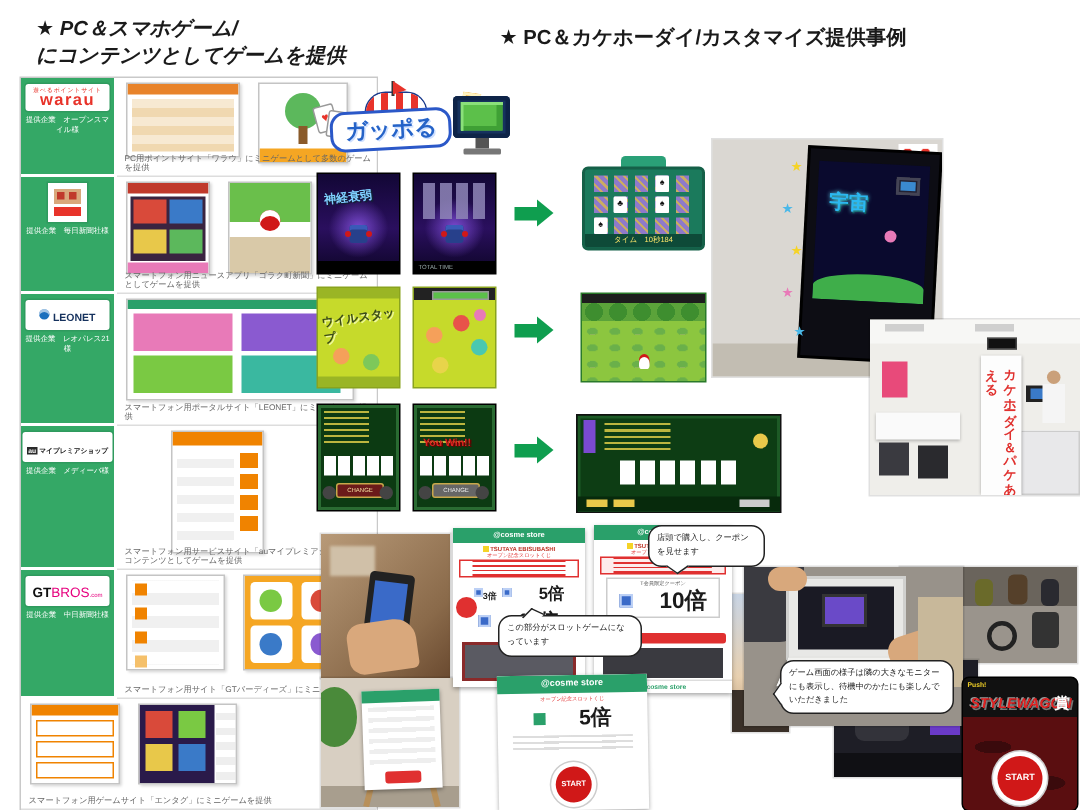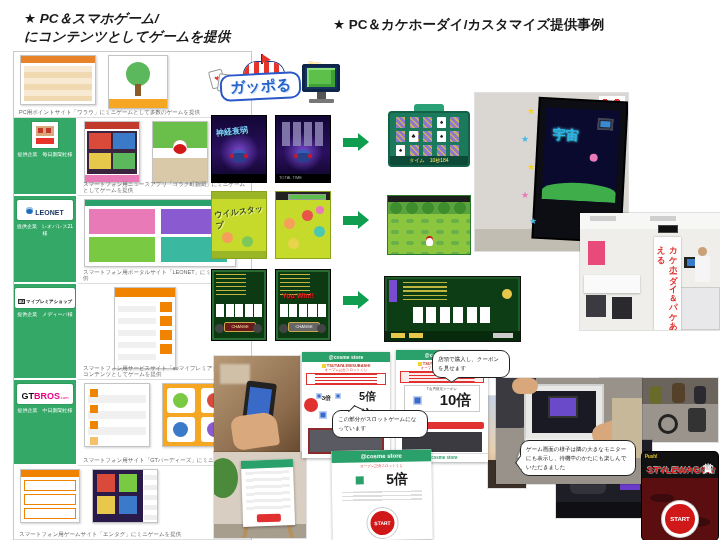--- a/index.html
+++ b/index.html
@@ -23,21 +23,21 @@
     border:1px solid #c4c4c4;box-shadow:1px 1px 2px rgba(0,0,0,.18);overflow:hidden;}
   
   .warau-tag{font-size:4px;color:#e8332a;letter-spacing:.5px;}
   .warau-txt{font-size:11px;font-weight:bold;color:#e8332a;letter-spacing:1px;line-height:1;}
   .leonet-txt{font-size:7px;font-weight:bold;color:#16325e;}
   .leo-globe{display:inline-block;width:7px;height:7px;border-radius:50%;background:#1a6fbd;
     vertical-align:middle;margin-right:2px;box-shadow:inset 0 2px 0 rgba(255,255,255,.6);}
   .au-txt{font-size:4.5px;font-weight:bold;color:#111;}
   .au-chip{background:#2a2a2a;color:#fff;padding:0 1px;margin-right:1px;}
   .gt-g{font-size:9px;font-weight:800;color:#111;}
-  .gt-b{font-size:9px;font-weight:700;color:#e6007e;margin-top:45px;}
+  .gt-b{font-size:9px;font-weight:400;color:#e6007e;margin-top:45px;}
   .gt-c{font-size:4px;color:#e6007e;}
   .en-dot{display:inline-block;width:8px;height:8px;border-radius:50%;background:#f08300;vertical-align:middle;margin-right:2px;}
   .en-txt{font-size:8px;font-weight:bold;color:#111;}
   .en-ex{color:#e60012;}
   .pixicon{width:26px;height:26px;margin:4px auto 2px auto;background:#fff;position:relative;
     box-shadow:0 0 0 1px rgba(0,0,0,.08);}
   .pixicon i{position:absolute;display:block;}
   .ph{position:absolute;overflow:hidden;box-shadow:0 0 0 1px rgba(0,0,0,.12);}
   .garrow{position:absolute;width:15px;height:9px;background:#0f9e4f;}
   .garrow::after{content:'';position:absolute;left:15px;top:-5px;border:9.5px solid transparent;
@@ -201,20 +201,27 @@
   <div class="ltitle">
     <div>★ PC＆スマホゲーム/</div>
     <div>にコンテンツとしてゲームを提供</div>
   </div>
 
   <div class="rtitle">★ PC＆カケホーダイ/カスタマイズ提供事例</div>
 
   <div class="ltable">
 
     <div class="lrow" style="height:66px">
+      <div class="lcell">
+        <div class="logobox">
+          <div class="warau-tag">遊べるポイントサイト</div>
+          <div class="warau-txt">warau</div>
+        </div>
+        <div class="prov">提供企業　オープンスマイル様</div>
+      </div>
       <div class="rcell">
         <div class="sh" style="width:74px;height:48px">
           <div style="height:7px;background:#e8832a"></div>
           <div style="position:absolute;left:3px;top:10px;right:3px;bottom:3px;background:repeating-linear-gradient(#f7e9d2 0 6px,#f0d8b0 6px 12px)"></div>
         </div>
         <div class="sh" style="width:58px;height:52px;margin-left:8px">
           <div style="position:absolute;left:17px;top:6px;width:24px;height:24px;border-radius:50%;background:#5cb85c"></div>
           <div style="position:absolute;left:26px;top:28px;width:6px;height:12px;background:#8a5a2a"></div>
           <div style="position:absolute;left:0;right:0;bottom:0;height:9px;background:#f5a623"></div>
         </div>

